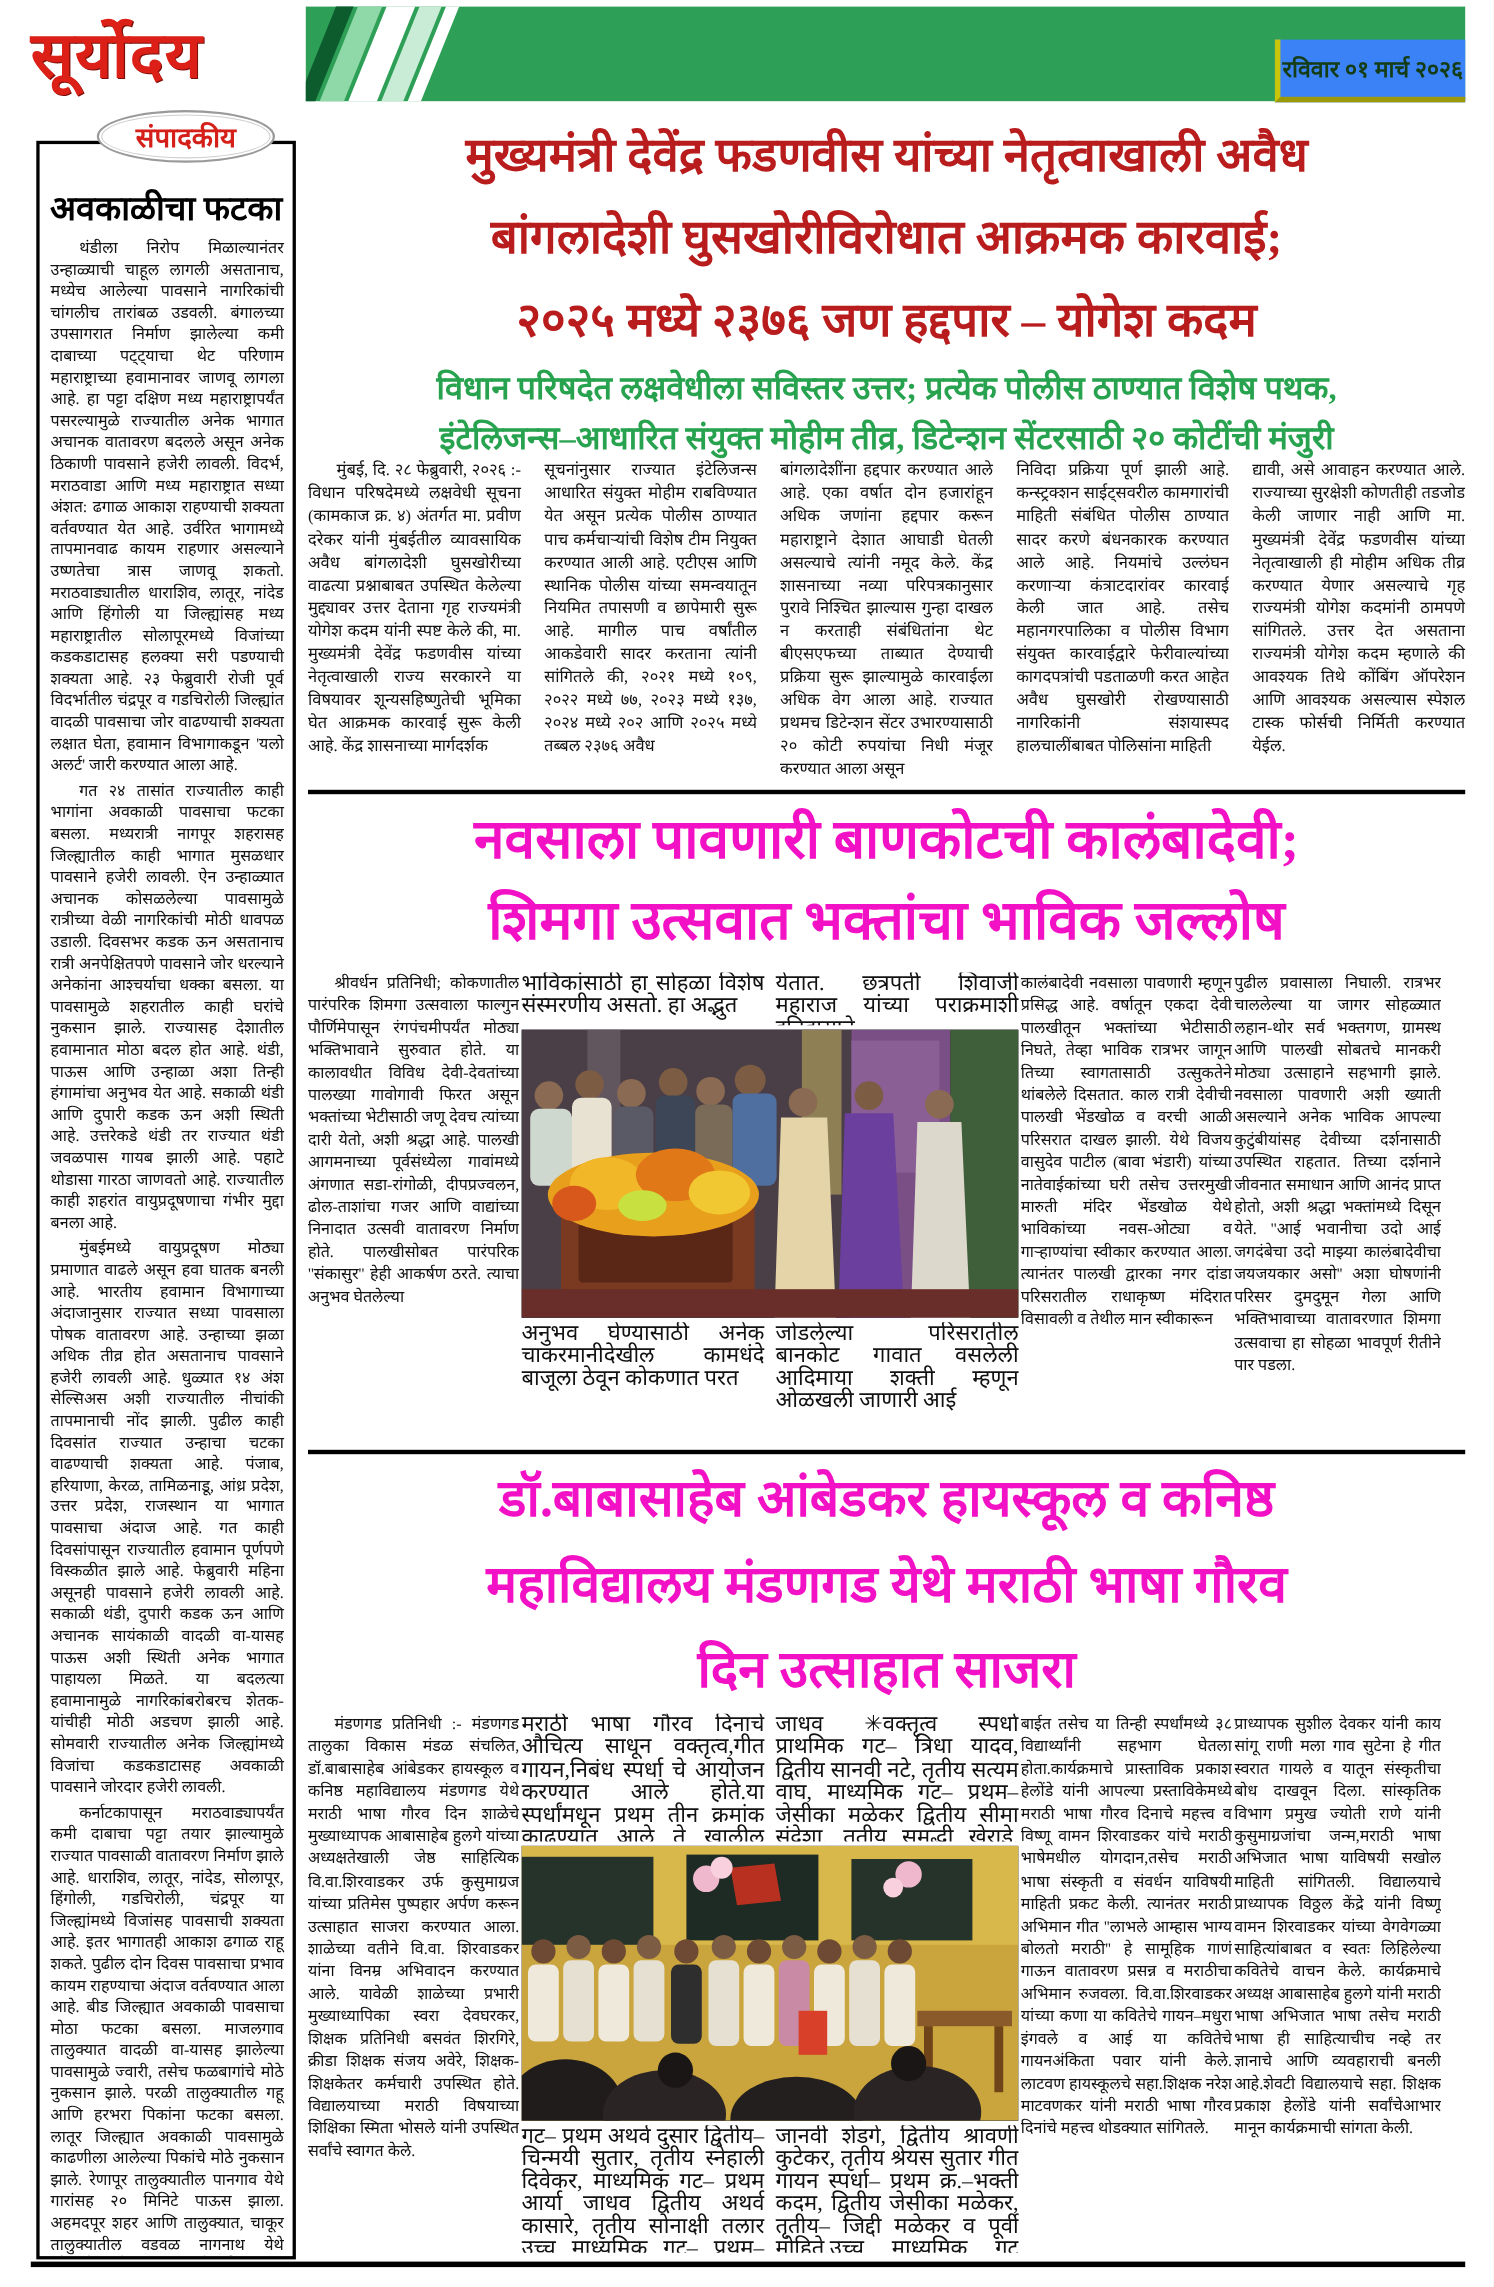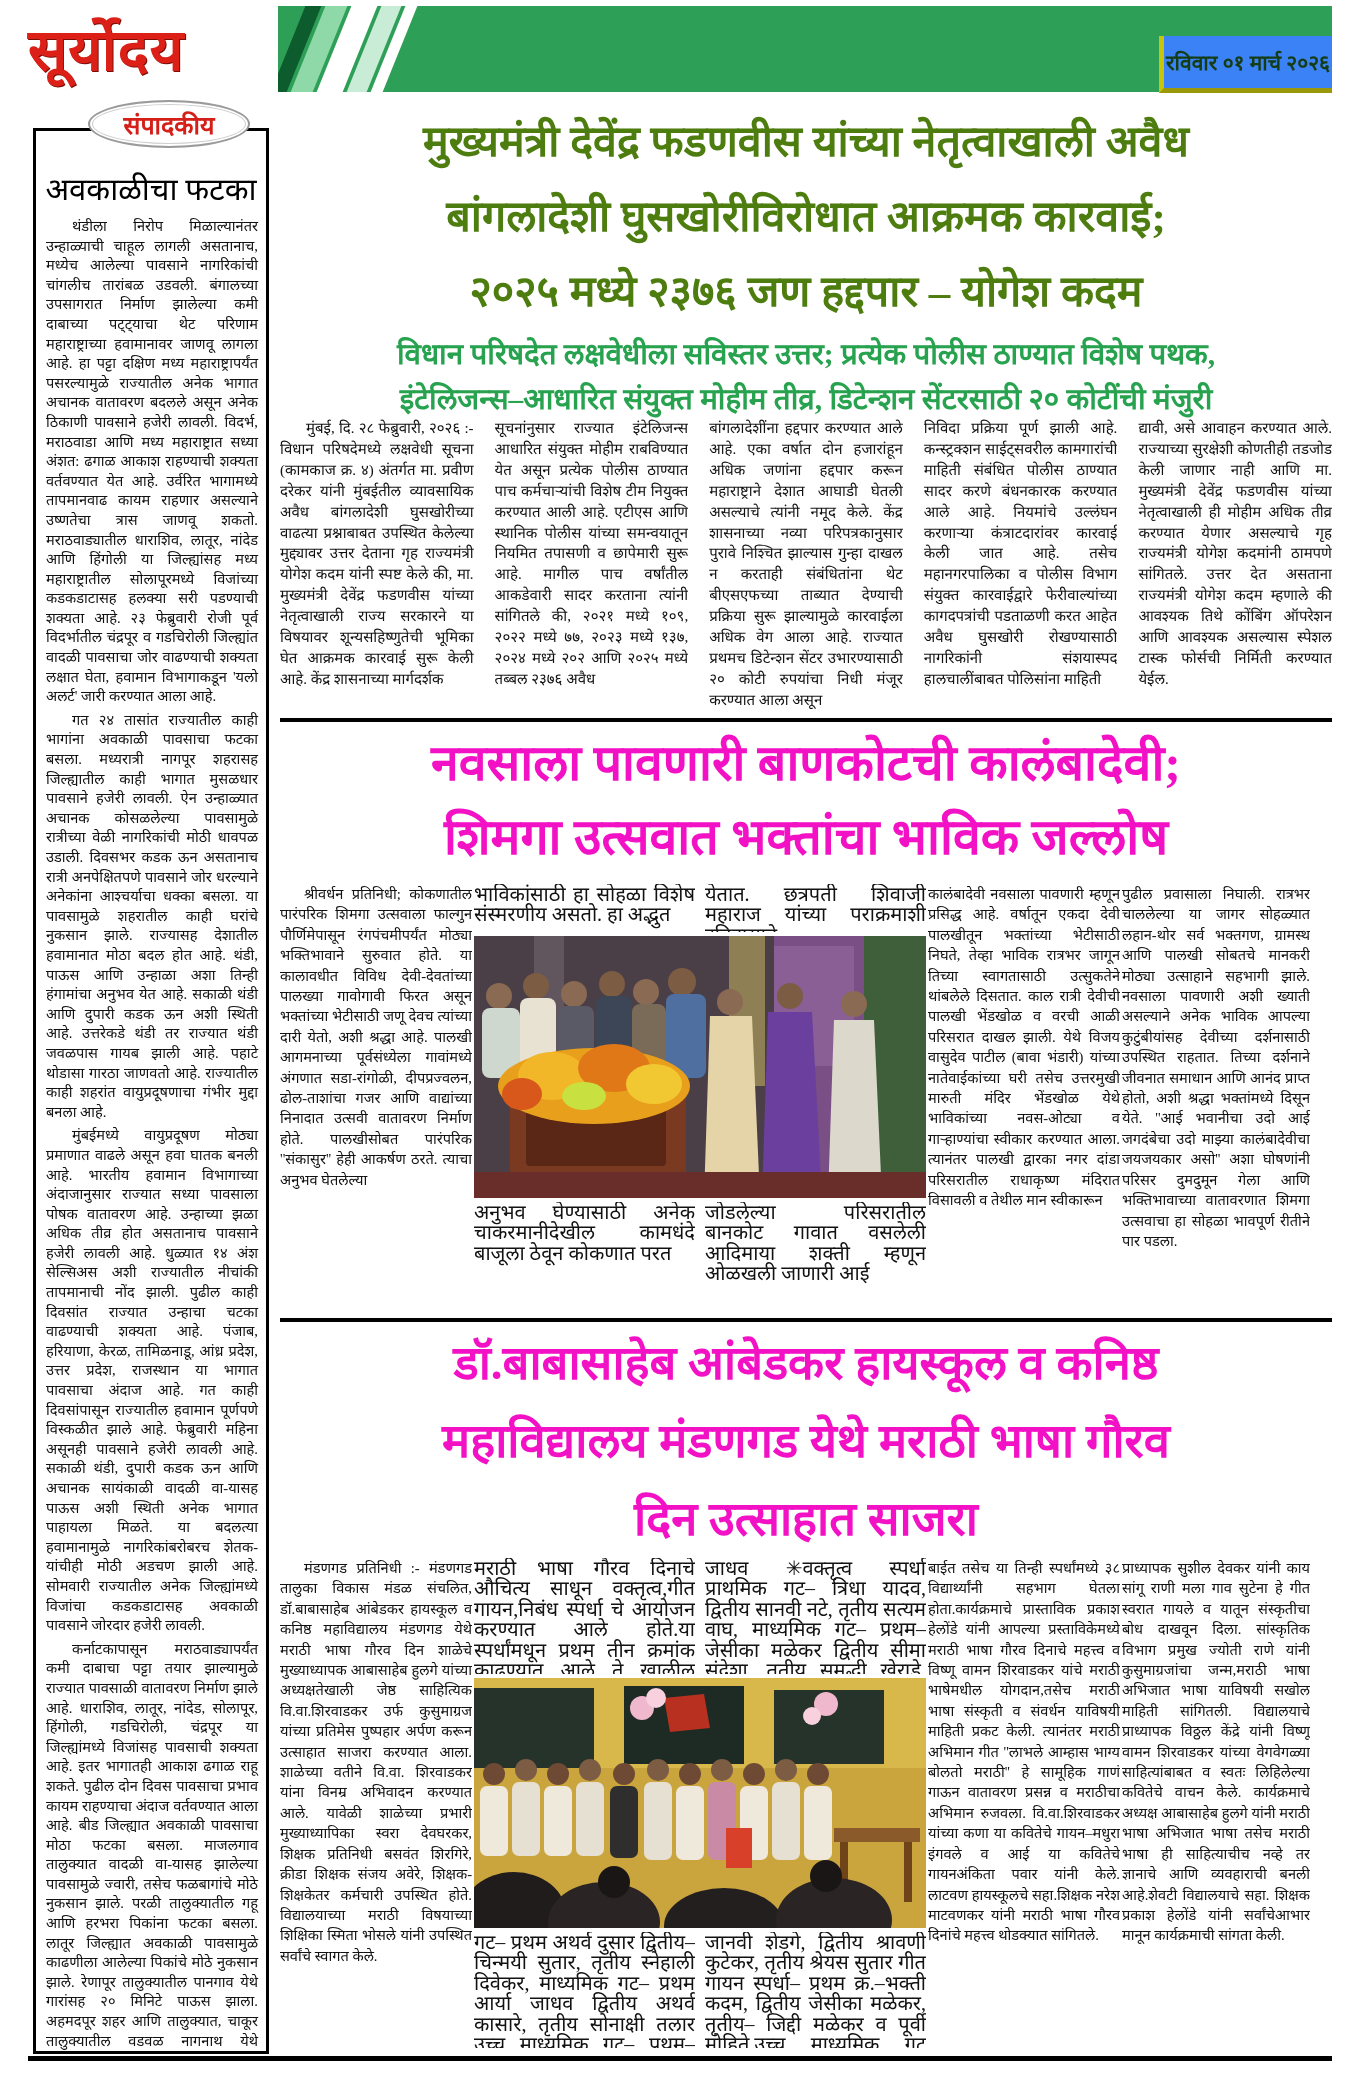--- a/index.html
+++ b/index.html
@@ -35,32 +35,32 @@
   }
   .ed-badge{
     position:absolute;left:88px;top:100px;width:158px;height:44px;
     background:#fff;border:2px solid #9a9a9a;border-radius:50%;
     box-shadow:inset 0 0 0 2px #fff, inset 0 0 0 3px #cfcfcf;
     display:flex;align-items:center;justify-content:center;
     font-size:25px;font-weight:bold;color:#d42019;z-index:3;
   }
   .ed-title{
     margin:36px 6px 8px 6px;text-align:center;
-    font-size:31px;font-weight:normal;color:#000;
+    font-size:31px;font-weight:bold;color:#000;
   }
   .ed-body{padding:0 8px 0 10px;}
   .ed-body p{
     margin:0 0 4px 0;font-size:14.6px;line-height:19.6px;
     text-align:justify;text-indent:26px;
   }
   
   .main{position:absolute;left:280px;top:96px;width:1052px;}
   .h-lead{
     position:absolute;left:0;top:8px;width:1052px;text-align:center;
-    color:#4d7c0f;font-weight:bold;font-size:43px;line-height:75px;
+    color:#b91c1c;font-weight:bold;font-size:43px;line-height:75px;
   }
   .h-sub{
     position:absolute;left:0;top:236px;width:1052px;text-align:center;
     color:#27a24e;font-weight:bold;font-size:29.5px;line-height:45px;
   }
   .story-cols{
     position:absolute;left:0;display:flex;gap:21px;overflow:hidden;
   }
   .story-cols .col{
     flex:1 1 0;font-size:15px;line-height:20.9px;text-align:justify;overflow:hidden;

